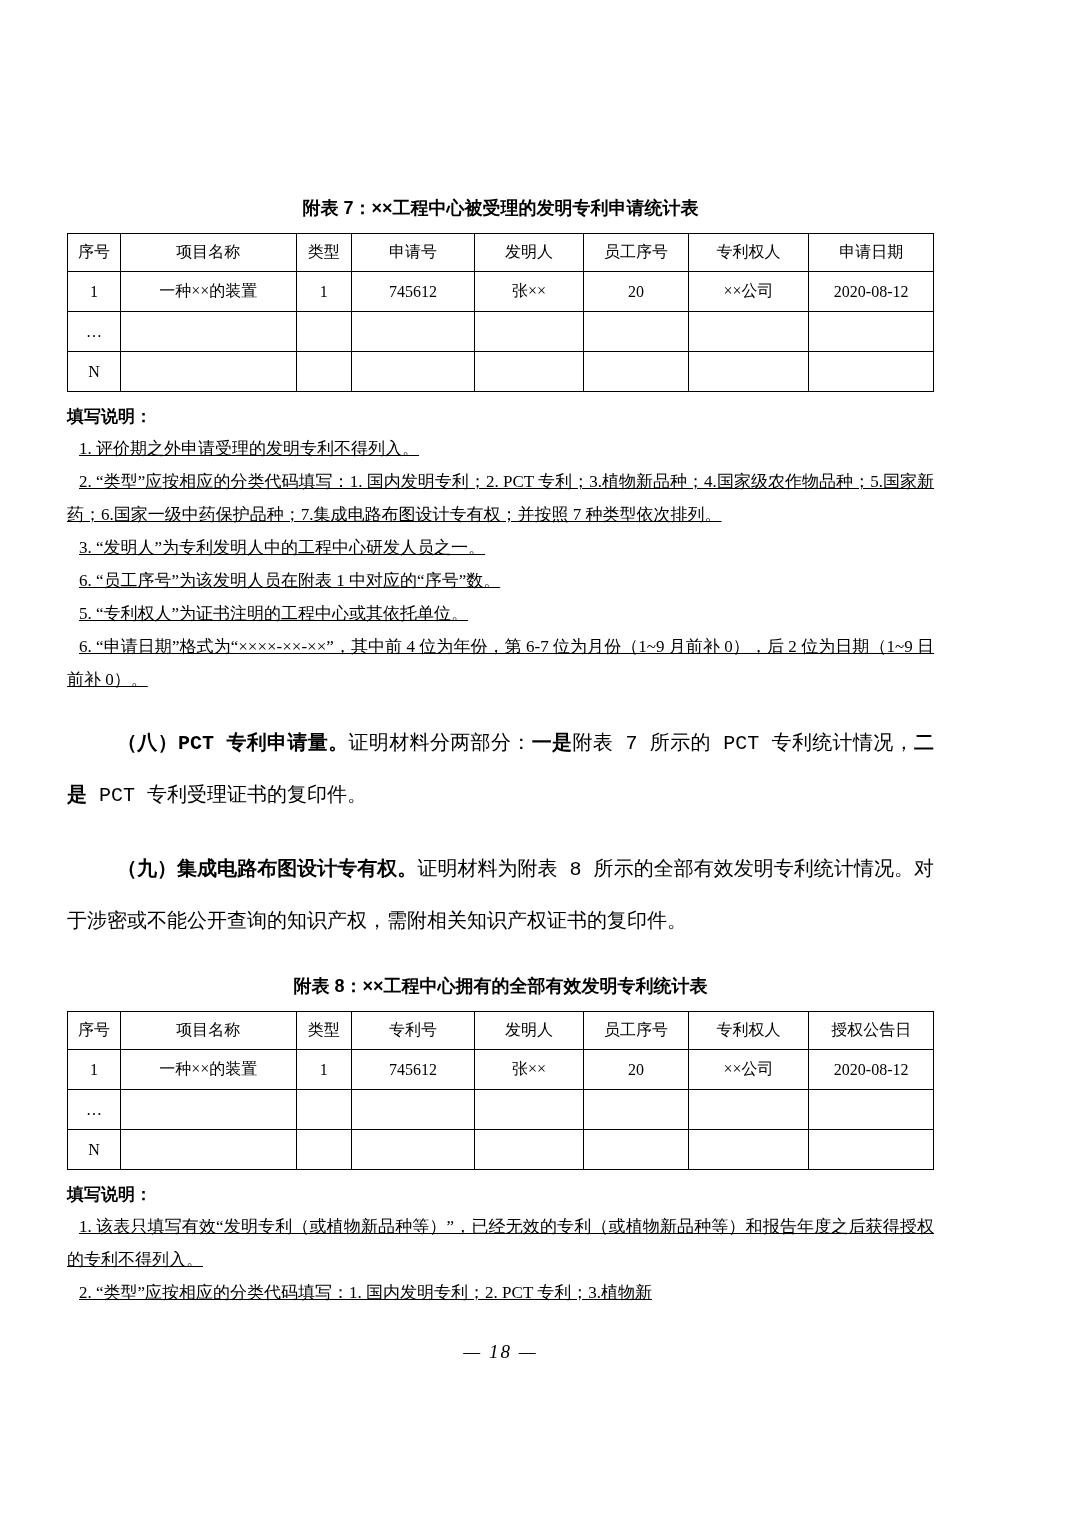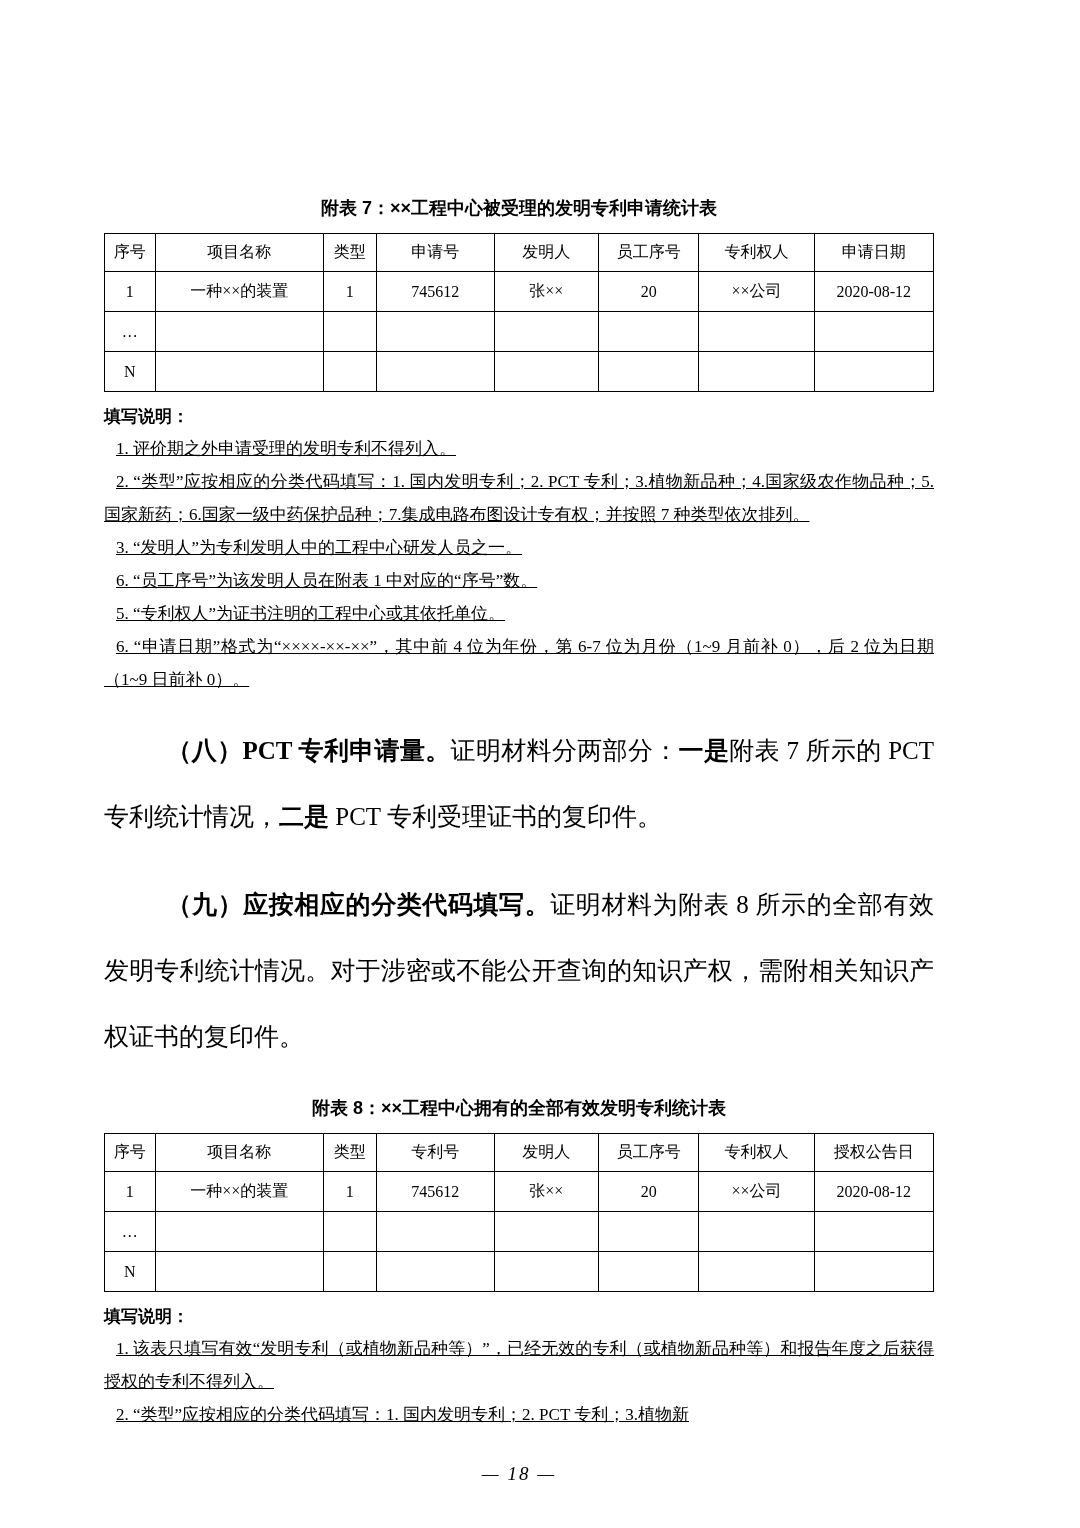--- a/index.html
+++ b/index.html
@@ -7,21 +7,21 @@
   body {
     width: 1080px;
     height: 1528px;
     font-family: "Liberation Serif", serif;
     color: #000;
     overflow: hidden;
   }
   .page {
     width: 1080px;
     height: 1528px;
-    padding: 196px 146px 0 104px;
+    padding: 196px 146px 0 67px;
   }
   .table-title {
     text-align: center;
     font-family: "Liberation Sans", sans-serif;
     font-weight: bold;
     font-size: 18px;
     margin-bottom: 13px;
   }
   table.stat-table {
     width: 100%;
@@ -54,25 +54,26 @@
     margin: 13px 0 4px 0;
   }
   .note {
     font-size: 17px;
     line-height: 33px;
     text-indent: 12px;
     text-align: justify;
     text-decoration: underline;
   }
   .para {
-    font-size: 25px;
-    line-height: 66px;
+    font-size: 20px;
+    line-height: 52px;
     text-indent: 2.5em;
     text-align: justify;
     margin-top: 22px;
+    font-family: Liberation Mono, monospace;
   }
   .para .bold { font-weight: bold; }
   .section-table { margin-top: 26px; }
   .page-number {
     text-align: center;
     font-size: 19px;
     margin-top: 32px;
     letter-spacing: 2px;
     font-style: italic;
   }
@@ -144,21 +145,21 @@
   <div class="notes-title">填写说明：</div>
   <div class="note">1. 评价期之外申请受理的发明专利不得列入。</div>
   <div class="note">2. “类型”应按相应的分类代码填写：1. 国内发明专利；2. PCT 专利；3.植物新品种；4.国家级农作物品种；5.国家新药；6.国家一级中药保护品种；7.集成电路布图设计专有权；并按照 7 种类型依次排列。</div>
   <div class="note">3. “发明人”为专利发明人中的工程中心研发人员之一。</div>
   <div class="note">6. “员工序号”为该发明人员在附表 1 中对应的“序号”数。</div>
   <div class="note">5. “专利权人”为证书注明的工程中心或其依托单位。</div>
   <div class="note">6. “申请日期”格式为“××××-××-××”，其中前 4 位为年份，第 6-7 位为月份（1~9 月前补 0），后 2 位为日期（1~9 日前补 0）。</div>
 
   <p class="para"><span class="bold">（八）PCT 专利申请量。</span><span>证明材料分两部分：</span><span class="bold">一是</span><span>附表 7 所示的 PCT 专利统计情况，</span><span class="bold">二是</span><span> PCT 专利受理证书的复印件。</span></p>
 
-  <p class="para"><span class="bold">（九）应按相应的分类代码填写。</span><span>证明材料为附表 8 所示的全部有效发明专利统计情况。对于涉密或不能公开查询的知识产权，需附相关知识产权证书的复印件。</span></p>
+  <p class="para"><span class="bold">（九）集成电路布图设计专有权。</span><span>证明材料为附表 8 所示的全部有效发明专利统计情况。对于涉密或不能公开查询的知识产权，需附相关知识产权证书的复印件。</span></p>
 
   <div class="section-table">
     <div class="table-title">附表 8：××工程中心拥有的全部有效发明专利统计表</div>
 
     <table class="stat-table">
       <colgroup>
         <col style="width:6.1%">
           <col style="width:20.3%">
           <col style="width:6.4%">
           <col style="width:14.2%">

